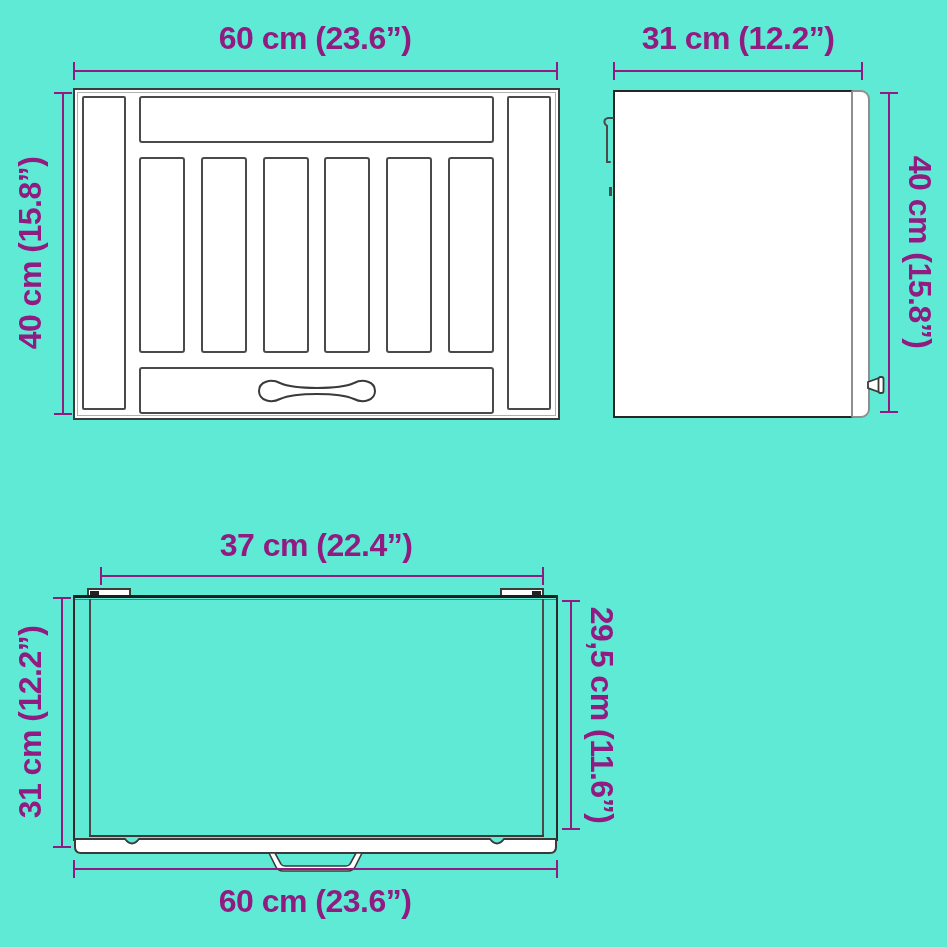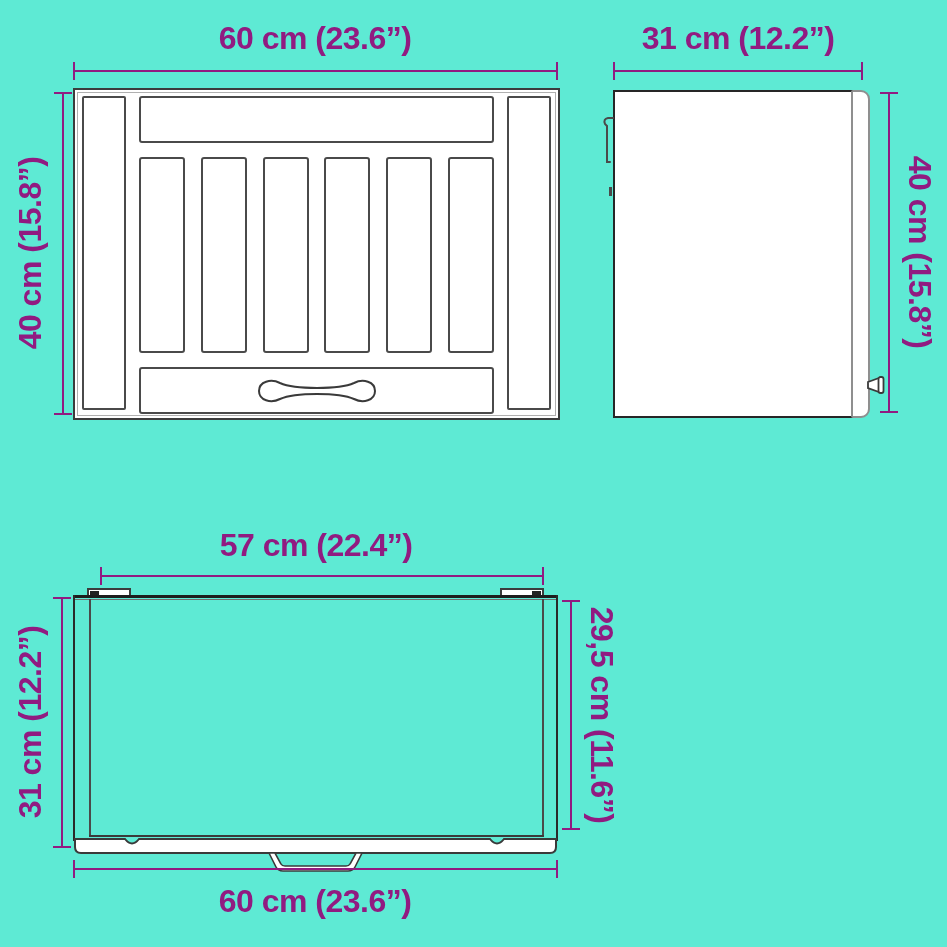--- a/index.html
+++ b/index.html
@@ -155,18 +155,18 @@
   </div>
   <div class="dl dl-h" style="left:73px; top:868px; width:485px;">
     <div class="tick t-start"></div>
       <div class="tick t-end"></div>
   </div>
 
   <div class="dim-label" style="left:315px; top:38px;">60 cm (23.6”)</div>
   <div class="dim-label rot-ccw" style="left:30px; top:253px;">40 cm (15.8”)</div>
   <div class="dim-label" style="left:738px; top:38px;">31 cm (12.2”)</div>
   <div class="dim-label rot-cw" style="left:919px; top:252px;">40 cm (15.8”)</div>
-  <div class="dim-label" style="left:316px; top:545px;">57 cm (22.4”)</div>
+  <div class="dim-label" style="left:316px; top:545px;">37 cm (22.4”)</div>
   <div class="dim-label rot-ccw" style="left:30px; top:722px;">31 cm (12.2”)</div>
   <div class="dim-label rot-cw" style="left:601px; top:715px;">29,5 cm (11.6”)</div>
   <div class="dim-label" style="left:315px; top:901px;">60 cm (23.6”)</div>
 
 </div>
 
 </body></html>

